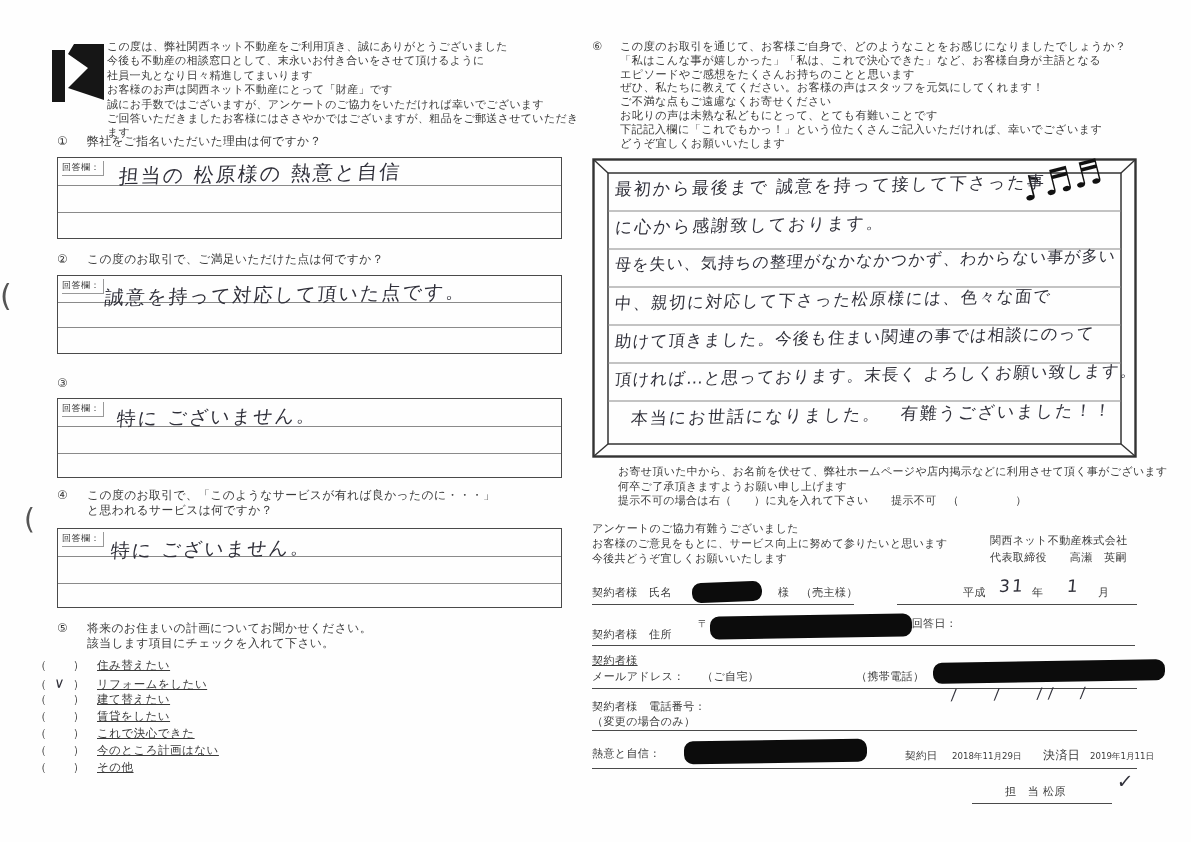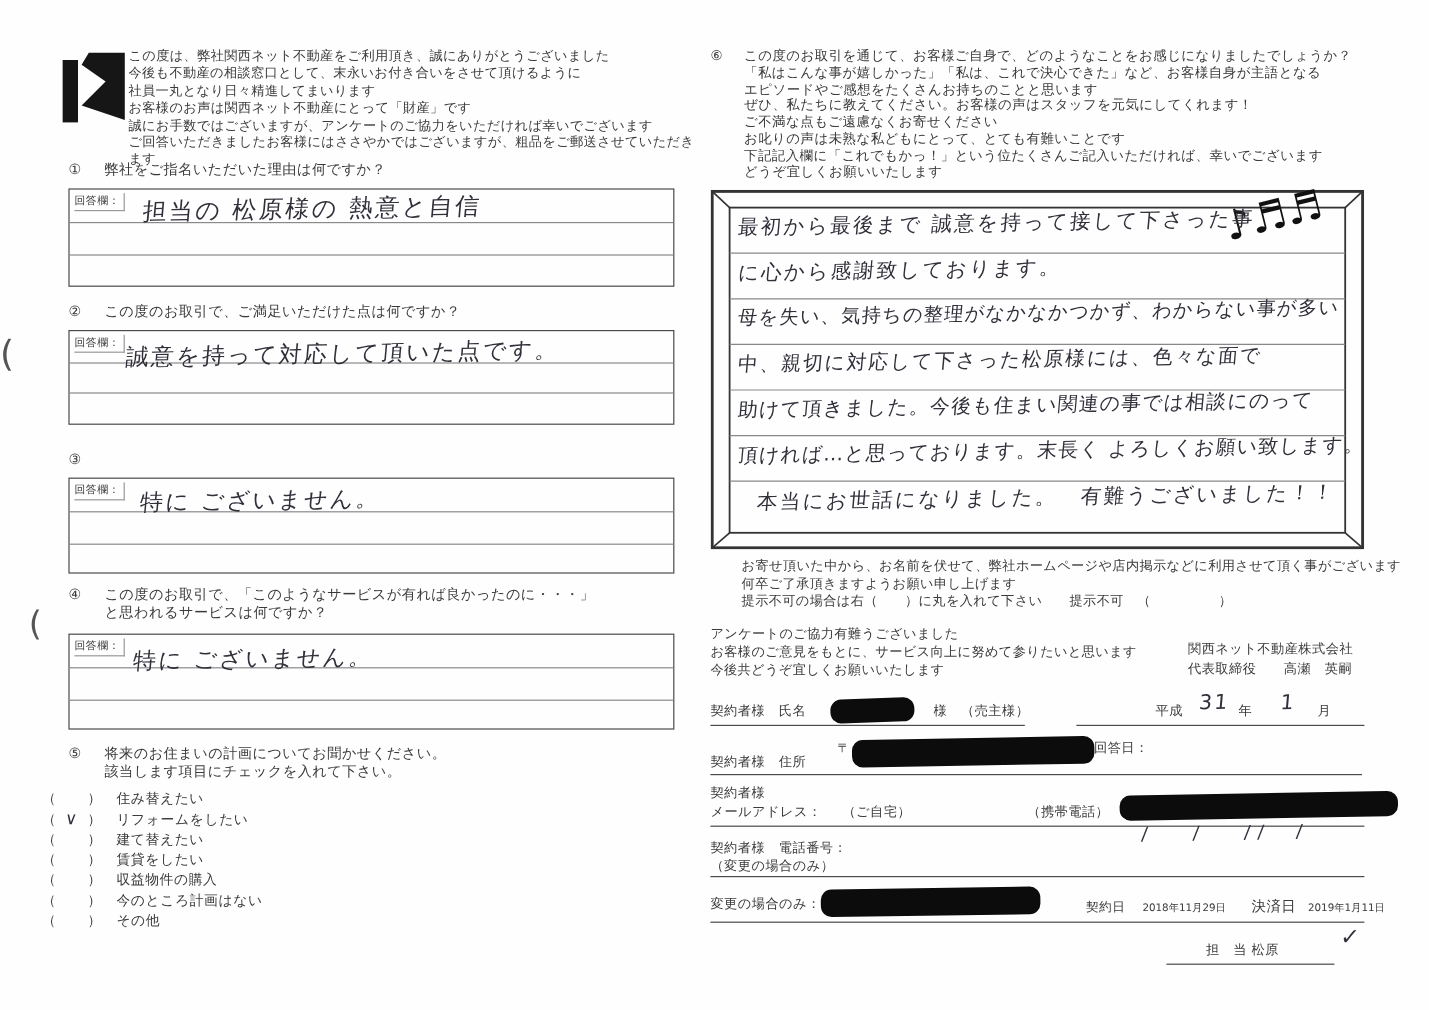--- a/index.html
+++ b/index.html
@@ -16,21 +16,21 @@
   .ansbox-label{position:absolute;left:4px;top:3px;font-size:9px;letter-spacing:0.5px;border-right:1px solid #999;border-bottom:1px solid #999;padding:0 3px 1px 0;}
   .rule{position:absolute;left:0;right:0;height:0;border-top:1px solid #8a8a8a;}
   .hand{
     font-family:"DejaVu Sans",sans-serif;color:#30303a;
     transform:skewX(-6deg) rotate(-1deg);transform-origin:left top;
     letter-spacing:2px;white-space:nowrap;
   }
   .opt-row{position:absolute;left:35px;font-size:11.5px;letter-spacing:0.5px;}
   .opt-row .p{display:inline-block;}
   .opt-row .mark{display:inline-block;width:26px;text-align:center;font-size:14px;letter-spacing:0;}
-  .opt-row .opt-label{margin-left:12px;}
+  .opt-row .opt-label{margin-left:12px;text-decoration:underline;}
   .uline{position:absolute;height:0;border-bottom:1.4px solid #4a4a4a;}
   .redact{position:absolute;background:#0c0c0c;border-radius:9px;}
   .small-lbl{font-size:11px;letter-spacing:0.4px;white-space:nowrap;}
   .tiny{font-size:8.6px;letter-spacing:0;text-align:right;}
   .cb-line{position:absolute;left:24px;width:500px;font-size:16.5px;}
   .artifact{color:#555;}
 </style>
 </head>
 <body>
 
@@ -106,21 +106,21 @@
   <div class="opt-row" style="top:675px;">
     <span class="p">（</span><span class="mark hand">∨</span><span class="p">）</span><span class="opt-label">リフォームをしたい</span>
   </div>
   <div class="opt-row" style="top:692px;">
     <span class="p">（</span><span class="mark hand"></span><span class="p">）</span><span class="opt-label">建て替えたい</span>
   </div>
   <div class="opt-row" style="top:709px;">
     <span class="p">（</span><span class="mark hand"></span><span class="p">）</span><span class="opt-label">賃貸をしたい</span>
   </div>
   <div class="opt-row" style="top:726px;">
-    <span class="p">（</span><span class="mark hand"></span><span class="p">）</span><span class="opt-label">収益物件の購入</span>
+    <span class="p">（</span><span class="mark hand"></span><span class="p">）</span><span class="opt-label">これで決心できた</span>
   </div>
   <div class="opt-row" style="top:743px;">
     <span class="p">（</span><span class="mark hand"></span><span class="p">）</span><span class="opt-label">今のところ計画はない</span>
   </div>
   <div class="opt-row" style="top:760px;">
     <span class="p">（</span><span class="mark hand"></span><span class="p">）</span><span class="opt-label">その他</span>
   </div>
 
 
   <div class="abs artifact" style="left:0px;top:278px;font-size:30px;">(</div>
@@ -183,33 +183,33 @@
   <div class="abs small-lbl" style="left:1032px;top:585px;">年</div>
   <div class="abs hand" style="left:1068px;top:576px;font-size:17px;">1</div>
   <div class="abs small-lbl" style="left:1098px;top:585px;">月</div>
   <div class="uline" style="left:897px;top:604px;width:240px;"></div>
 
   <div class="abs small-lbl" style="left:592px;top:627px;">契約者様　住所</div>
   <div class="abs" style="left:698px;top:617px;font-size:10px;">〒</div>
   <div class="redact" style="left:710px;top:615px;width:202px;height:23px;transform:rotate(-1deg);"></div>
   <div class="uline" style="left:592px;top:645px;width:543px;"></div>
 
-  <div class="abs small-lbl" style="left:592px;top:653px;">契約者様</div>
+  <div class="abs small-lbl" style="left:592px;top:653px;text-decoration:underline;">契約者様</div>
   <div class="abs small-lbl" style="left:592px;top:669px;text-align:right;">メールアドレス：</div>
   <div class="abs small-lbl" style="left:702px;top:669px;">（ご自宅）</div>
   <div class="abs small-lbl" style="left:856px;top:669px;">（携帯電話）</div>
   <div class="redact" style="left:933px;top:661px;width:232px;height:21px;transform:rotate(-1deg);"></div>
   <div class="uline" style="left:592px;top:688px;width:545px;"></div>
   <div class="abs hand" style="left:952px;top:686px;font-size:15px;letter-spacing:6px;">/　 /　 //　/</div>
 
   <div class="abs small-lbl" style="left:592px;top:699px;">契約者様　電話番号：</div>
   <div class="abs small-lbl" style="left:592px;top:714px;">（変更の場合のみ）</div>
   <div class="uline" style="left:592px;top:730px;width:545px;"></div>
 
-  <div class="abs small-lbl" style="left:592px;top:746px;">変更の場合のみ：</div>
+  <div class="abs small-lbl" style="left:592px;top:746px;">熱意と自信：</div>
   <div class="redact" style="left:684px;top:740px;width:183px;height:23px;transform:rotate(-0.8deg);"></div>
   <div class="abs small-lbl" style="left:905px;top:749px;font-size:10.5px;">契約日</div>
   <div class="abs tiny" style="left:952px;top:751px;">2018年11月29日</div>
   <div class="abs small-lbl" style="left:1043px;top:747px;font-size:12px;">決済日</div>
   <div class="abs tiny" style="left:1090px;top:751px;">2019年1月11日</div>
   <div class="uline" style="left:592px;top:768px;width:545px;"></div>
 
   <div class="abs small-lbl" style="left:978px;top:784px;margin-left:27px;">担　当</div>
   <div class="abs small-lbl" style="left:1043px;top:784px;">松原</div>
   <div class="uline" style="left:972px;top:803px;width:140px;"></div>

